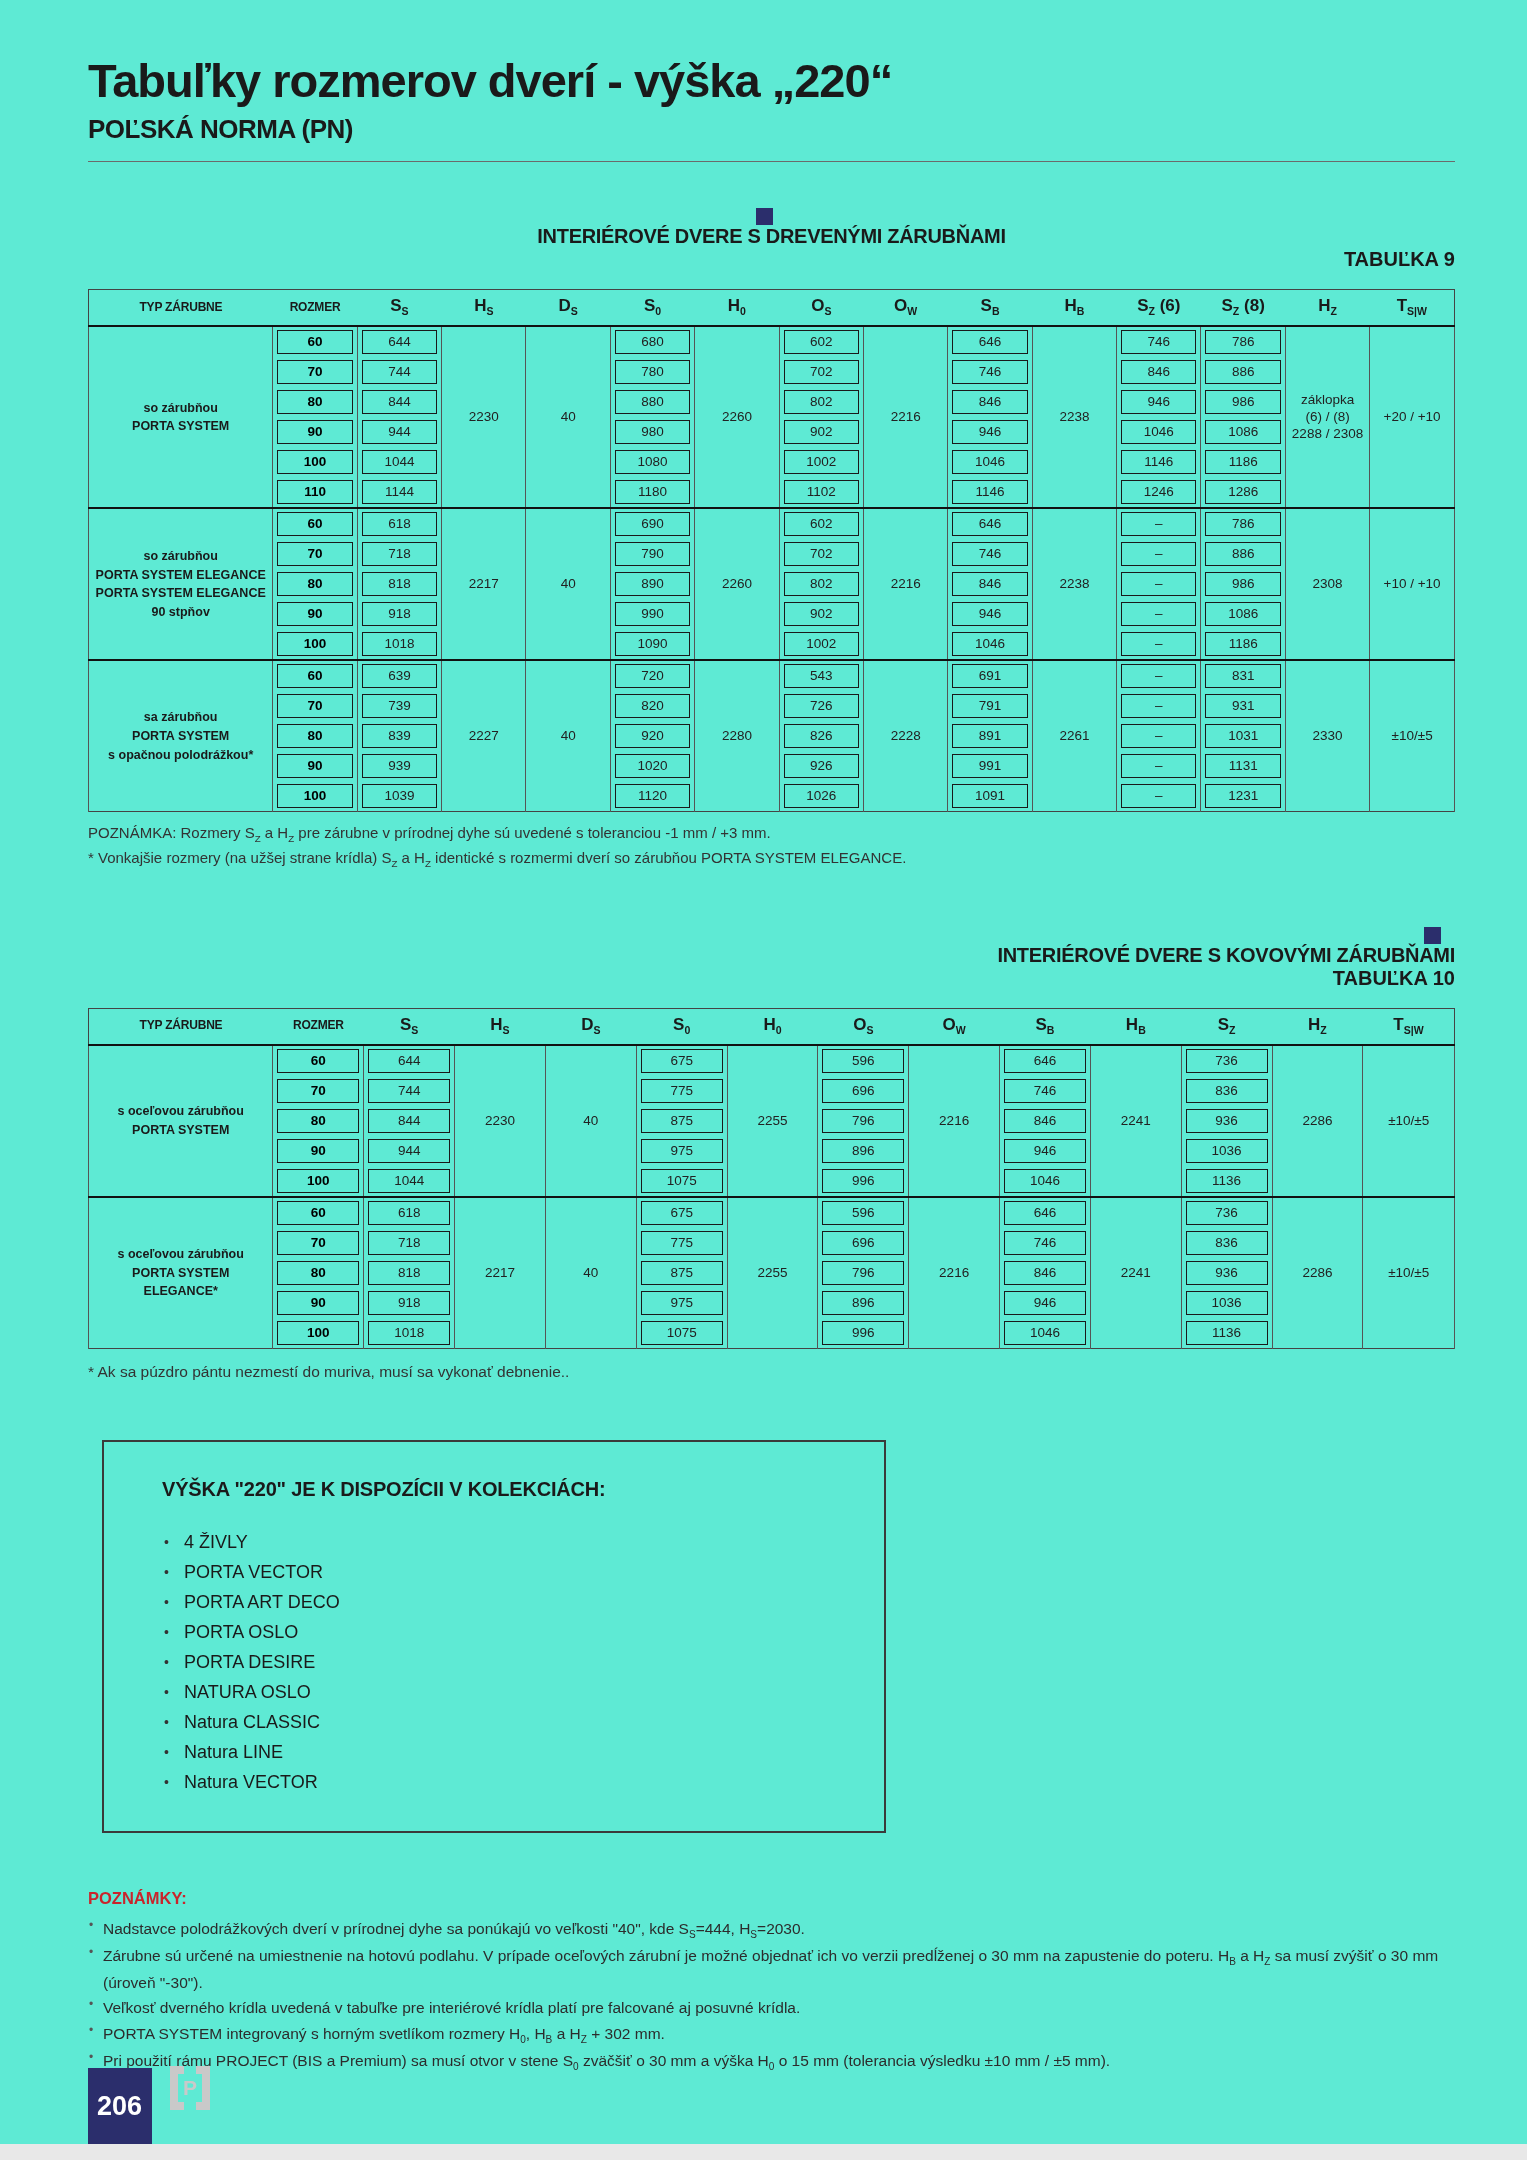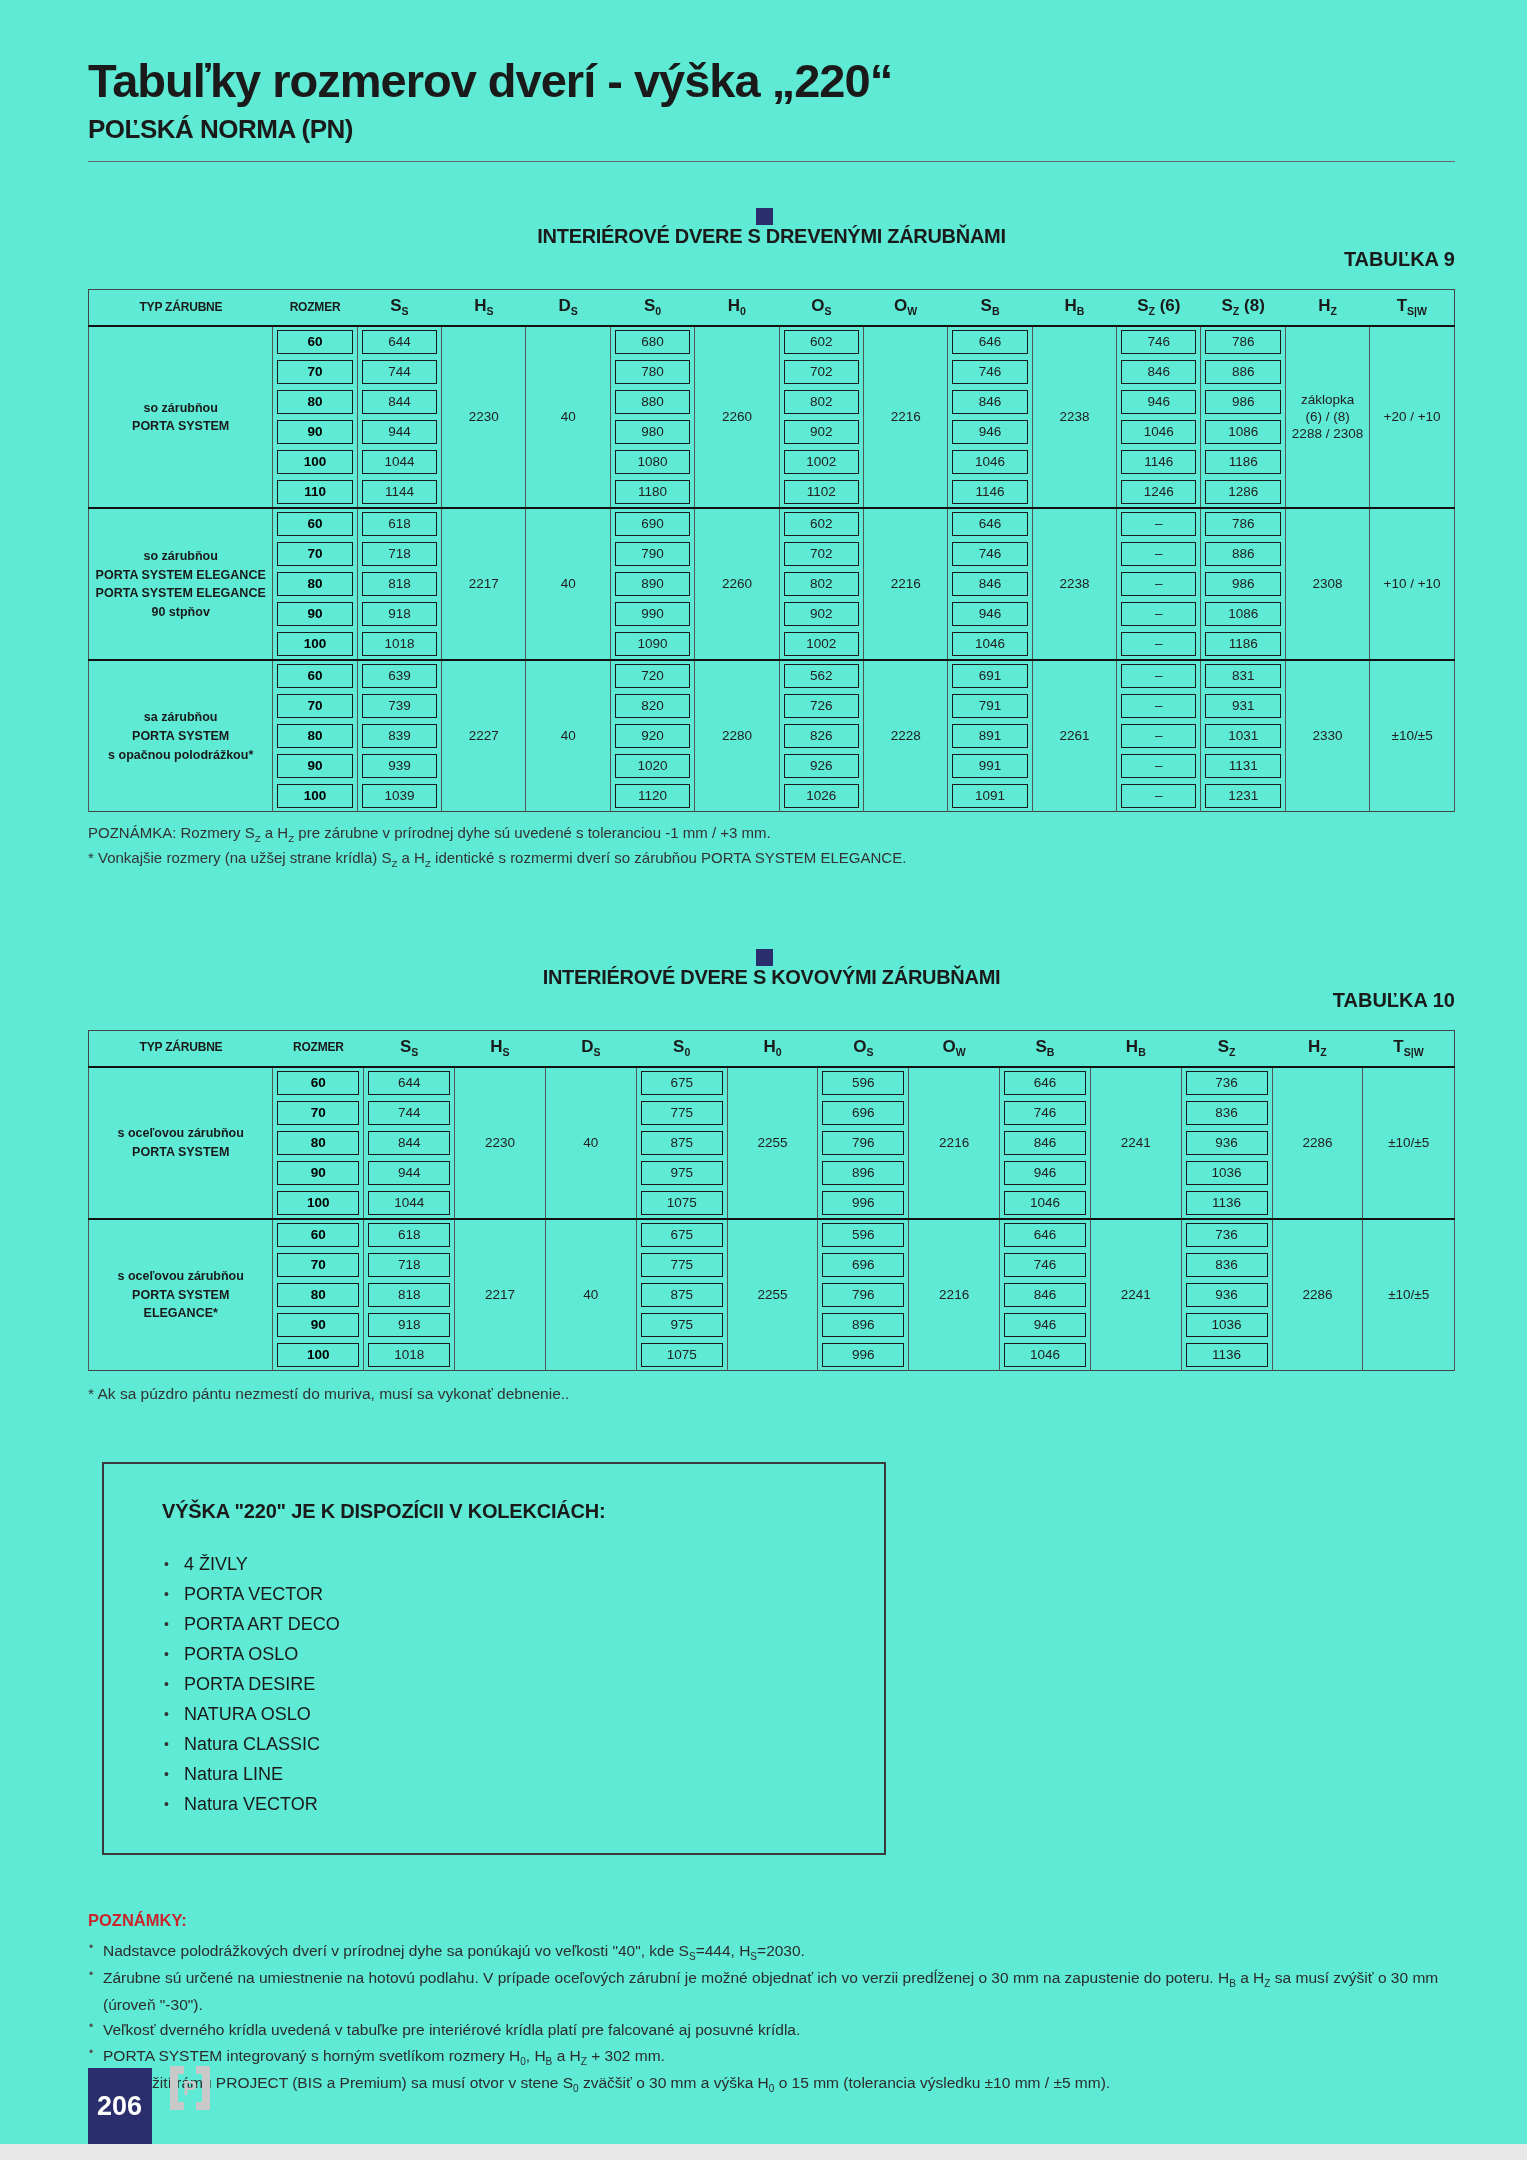--- a/index.html
+++ b/index.html
@@ -399,21 +399,21 @@
               <td class="boxcell">
                 <div class="box">639</div>
               </td>
               <td rowspan="5" class="mrg">2227</td>
               <td rowspan="5" class="mrg">40</td>
               <td class="boxcell">
                 <div class="box">720</div>
               </td>
               <td rowspan="5" class="mrg">2280</td>
               <td class="boxcell">
-                <div class="box">562</div>
+                <div class="box">543</div>
               </td>
               <td rowspan="5" class="mrg">2228</td>
               <td class="boxcell">
                 <div class="box">691</div>
               </td>
               <td rowspan="5" class="mrg">2261</td>
               <td class="boxcell">
                 <div class="box">–</div>
               </td>
               <td class="boxcell">
@@ -515,21 +515,21 @@
               </td>
             </tr>
           </tbody>
         </table>
       </div>
     <div class="tnote">
         <div>POZNÁMKA: Rozmery S<sub>Z</sub> a H<sub>Z</sub> pre zárubne v prírodnej dyhe sú uvedené s toleranciou -1 mm / +3 mm.</div>
         <div>* Vonkajšie rozmery (na užšej strane krídla) S<sub>Z</sub> a H<sub>Z</sub>  identické s rozmermi dverí so zárubňou PORTA SYSTEM ELEGANCE.</div>
       </div>
 
-    <div class="section-row" style="margin-top:78px;">
+    <div class="section-row" style="margin-top:56px;align-items:flex-end;">
       <span class="sq"></span>
       <span class="section-title">INTERIÉROVÉ DVERE S KOVOVÝMI ZÁRUBŇAMI</span>
       <span class="table-label">TABUĽKA 10</span>
     </div>
     <div>
         <table class="dims">
           <colgroup>
             <col style="width: 13.5%;">
             <col style="width: 6.65%;">
             <col style="width: 6.65%;">

